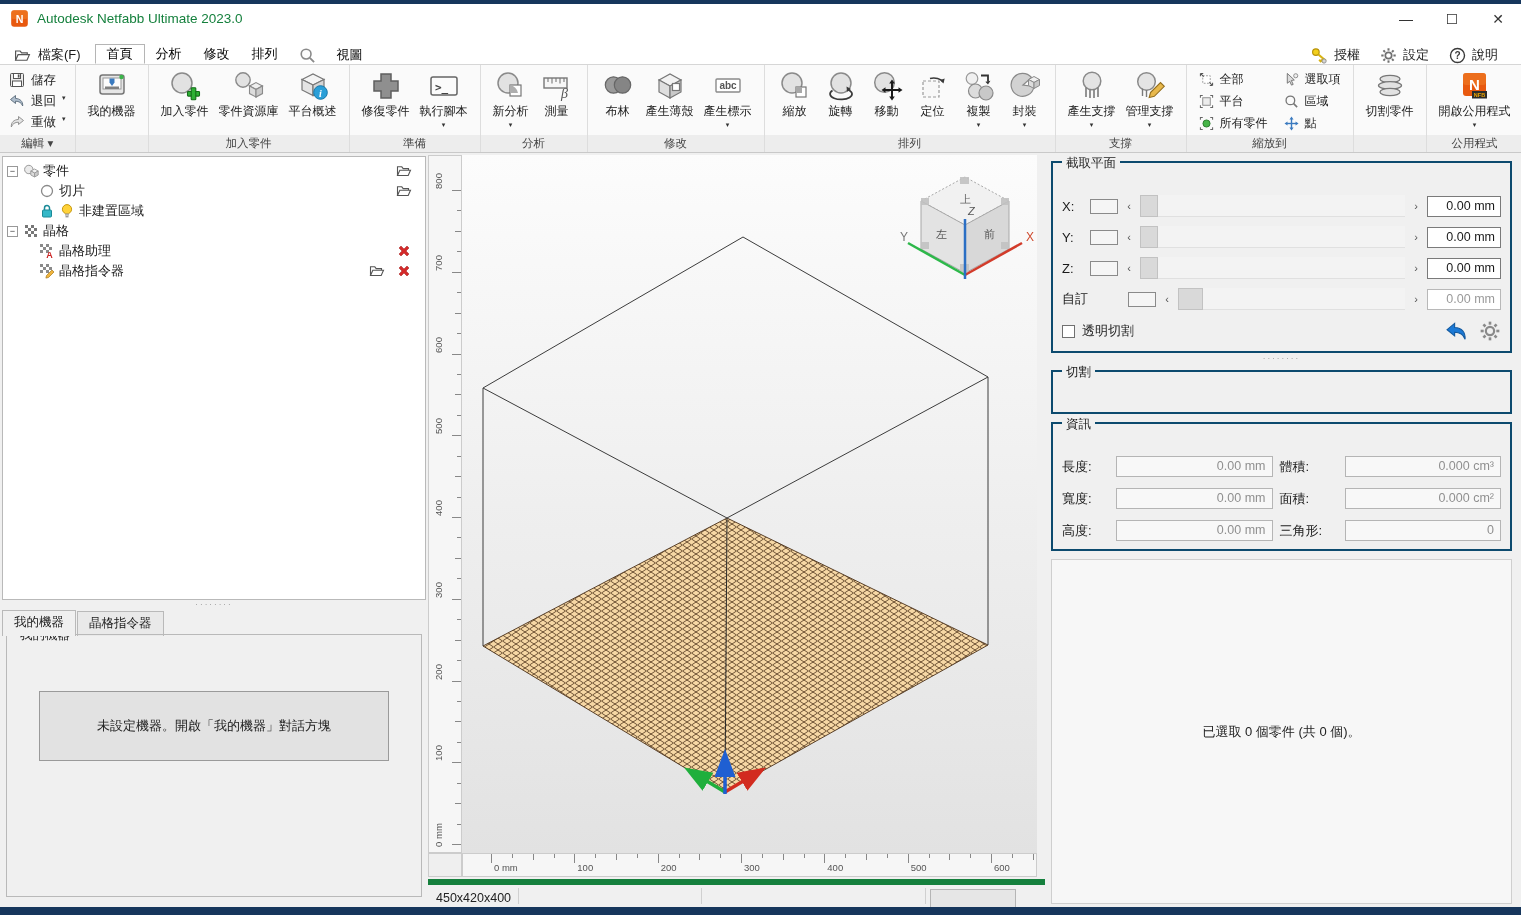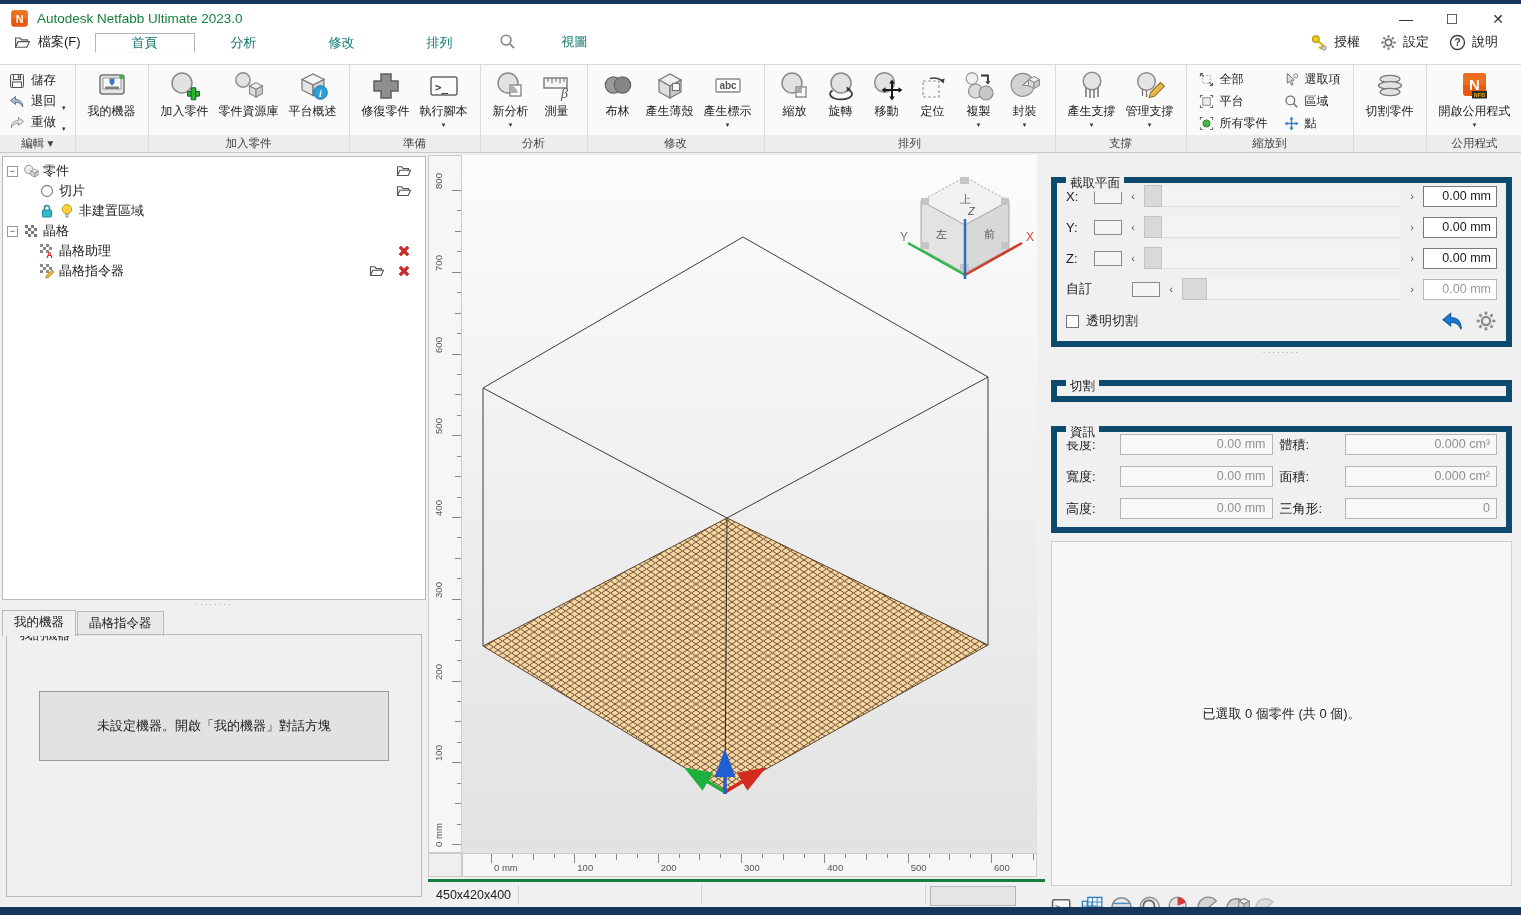--- a/index.html
+++ b/index.html
@@ -7,41 +7,41 @@
 .window{position:relative;width:1521px;height:915px;background:#f0f0f0;overflow:hidden;color:#1a1a1a;font-size:13px;margin:0 auto}
 .top-strip{position:absolute;top:0;left:0;right:0;height:4px;background:#16365c}
 .bottom-strip{position:absolute;bottom:0;left:0;right:0;height:8px;background:#16365c}
 
 .titlebar{position:absolute;top:4px;left:0;right:0;height:29px;background:#fff;display:flex;align-items:center;padding-left:10px}
 .app-icon{width:19px;height:19px;margin-right:8px;flex:none}
 .title{font-size:13.5px;color:#15803d}
 .win-controls{margin-left:auto;display:flex;height:100%}
 .win-btn{width:46px;display:flex;align-items:center;justify-content:center;font-size:14px;color:#333;cursor:default}
 
-.tabbar{position:absolute;top:33px;left:0;right:0;height:32px;background:#fff;display:flex;align-items:flex-start;border-bottom:1px solid #d6d6d6}
+.tabbar{position:absolute;top:33px;left:0;right:0;height:32px;background:#fff;display:flex;align-items:flex-end;border-bottom:1px solid #d6d6d6}
 .file-btn{display:flex;align-items:center;gap:7px;padding:0 14px;font-size:13px}
-.tab{padding:0 36px;display:flex;align-items:center;font-size:13px;color:#0f766e}
+.tab{padding:0 11px;display:flex;align-items:center;font-size:13px;color:#000000}
 .tab.active{background:#fff;border:1px solid #b5b5b5;border-bottom:1px solid #fafafa;position:relative;z-index:2}
 .search-btn{display:flex;align-items:center;padding:0 10px}
 .top-right{margin-left:auto;display:flex;align-items:center;padding-right:14px;gap:2px}
 .tr-btn{display:flex;align-items:center;gap:6px;padding:0 9px;font-size:13px}
 .icon16{width:17px;height:17px;display:inline-block}
 .icon16 svg,.bicon svg,.sicon svg,.ticon svg,.tb-icon svg,.mini-icon svg{width:100%;height:100%;display:block}
 
 .ribbon{position:absolute;top:65px;left:0;right:0;height:88px;background:#fafafa;border-bottom:1px solid #c9c9c9;display:flex}
 .rgroup{position:relative;border-right:1px solid #ddd;display:flex;flex-direction:column;flex:none}
 .rbody{flex:1;display:flex;align-items:flex-start;justify-content:center;padding:4px 7px 18px}
 .rbody.stack{flex-direction:column;align-items:flex-start;justify-content:flex-start;padding:7px 9px 18px;gap:4px}
 .rbody.grid{display:grid;grid-template-rows:repeat(3,1fr);grid-auto-flow:column;column-gap:16px;row-gap:1px;padding:4px 12px 18px;align-items:center}
 .rlabel{position:absolute;bottom:0;left:0;right:0;height:17px;background:#ededed;text-align:center;font-size:11.5px;color:#444;line-height:16px;white-space:nowrap;overflow:hidden}
 .rbtn{display:flex;flex-direction:column;align-items:center;padding:1px 5px;min-width:46px;cursor:default}
 .bicon{width:32px;height:32px}
 .blabel{font-size:12px;margin-top:1px;white-space:nowrap;color:#222}
 .menu-arrow{font-size:7px;color:#333;line-height:5px;margin-top:2px}
-.rbtn-s{display:flex;align-items:flex-end;gap:6px;font-size:12.5px;color:#222}
+.rbtn-s{display:flex;align-items:flex-start;gap:6px;font-size:12.5px;color:#222}
 .sicon{width:16px;height:16px;flex:none}
 .rbtn-g{display:flex;align-items:center;gap:6px;font-size:12px;white-space:nowrap;color:#222}
 .rbtn-g .sicon{width:15px;height:15px}
 
 .main-left{position:absolute;top:153px;left:0;width:428px;bottom:8px;background:#f0f0f0}
 .tree-panel{position:absolute;top:3px;left:2px;width:424px;height:444px;background:#fff;border:1px solid #b9b9b9;padding:4px 2px}
 .tree-row{display:flex;align-items:center;height:20px;font-size:13px}
 .t-ind{width:17px;flex:none}
 .expander{width:11px;height:11px;border:1px solid #999;background:#fff;display:flex;align-items:center;justify-content:center;font-size:9px;line-height:1;color:#333;margin:0 5px 0 2px;flex:none}
 .ticon{width:16px;height:16px;flex:none;margin-right:4px}
@@ -58,27 +58,27 @@
 
 .main-center{position:absolute;top:153px;left:428px;width:617px;bottom:8px;background:#f0f0f0}
 .vruler{position:absolute;top:2px;left:0;width:34px;height:698px;background:#f6f6f6;border:1px solid #ccc}
 .viewport{position:absolute;top:2px;left:34px;width:575px;height:698px}
 .hruler{position:absolute;top:700px;left:34px;width:575px;height:24px;background:#f6f6f6;border:1px solid #ccc}
 .ruler-corner{position:absolute;top:700px;left:0;width:34px;height:24px;background:#efefef;border:1px solid #ccc}
 .htick{position:absolute;top:0;width:1px;background:#888}
 .hlab{position:absolute;top:8px;font-size:9.5px;color:#555;white-space:nowrap}
 .vtick{position:absolute;right:0;height:1px;background:#888}
 .vlab{position:absolute;left:-7px;width:32px;height:10px;font-size:9.5px;color:#555;transform:rotate(-90deg);text-align:center;white-space:nowrap}
-.statusbar{position:absolute;top:726px;left:0;right:0;height:28px;background:#f0f0f0;border-top:3px solid #15803d;font-size:12.5px}
+.statusbar{position:absolute;top:726px;left:0;right:0;height:28px;background:#f0f0f0;border-top:6px solid #15803d;font-size:12.5px}
 .sb-text{position:absolute;left:8px;top:6px;color:#222}
 .sb-sep{position:absolute;top:3px;bottom:3px;width:1px;background:#d0d0d0}
 .sb-progress{position:absolute;left:502px;top:4px;width:86px;height:20px;background:#e6e6e6;border:1px solid #b5b5b5}
 
 .main-right{position:absolute;top:153px;right:0;width:476px;bottom:8px;background:#f0f0f0;padding:0 9px 0 6px}
-.fs{position:relative;border:6px solid #0c4a6e;margin-top:24px;padding:2px 9px 8px}
+.fs{position:relative;border:2px solid #0c4a6e;margin-top:8px;padding:32px 9px 8px}
 .crow{display:flex;align-items:center;gap:6px;margin-bottom:9px;height:22px}
 .clabel{width:22px;font-size:13px;flex:none}
 .crow.custom .clabel{width:60px}
 .cpin{width:28px;height:15px;border:1px solid #8a8a8a;background:#f5f5f5;flex:none}
 .carr{color:#555;font-size:11px;width:10px;text-align:center;flex:none}
 .ctrack{flex:1;height:22px;background:#f3f3f3;position:relative;border-bottom:1px solid #e0e0e0}
 .cthumb{position:absolute;left:0;top:0;width:18px;height:22px;background:#d9d9d9;border:1px solid #c2c2c2}
 .crow.custom .cthumb{width:25px}
 .cval{width:74px;height:21px;border:1px solid #7a7a7a;background:#fff;font-size:12.5px;text-align:right;padding:0 5px;line-height:19px;flex:none}
 .cval.disabled{border-color:#b8b8b8;color:#9a9a9a}

